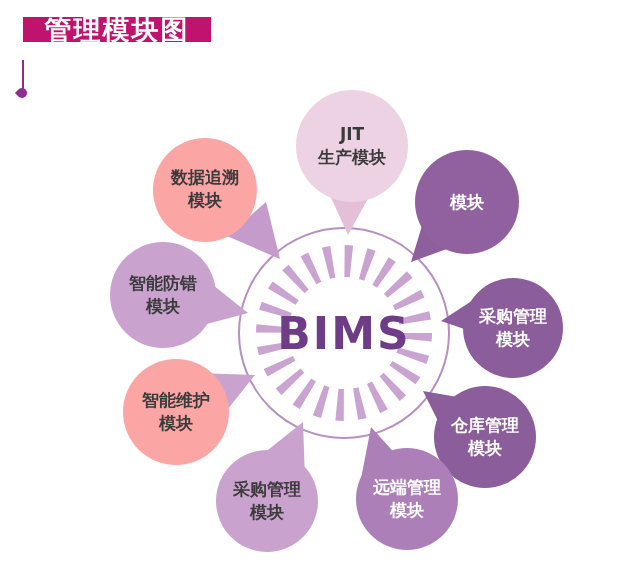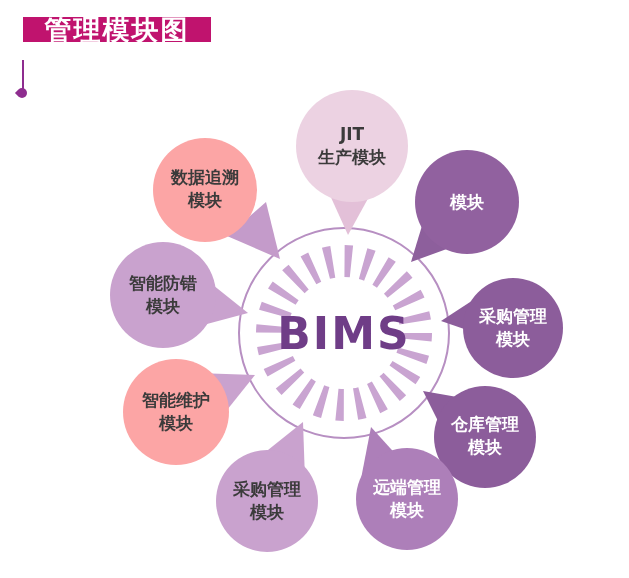--- a/index.html
+++ b/index.html
@@ -63,21 +63,21 @@
     font-size: 17px;
     line-height: 1.35;
   }
   .txt-dark  { color: #3b3b3b; }
   .txt-light { color: #ffffff; }
 
   .m-jit    { left: 296px; top:  90px; width: 112px; height: 112px; background: #ecd2e2; }
   .m-data   { left: 153px; top: 138px; width: 104px; height: 104px; background: #fca5a5; font-family: Liberation Serif, serif; }
   .m-eng    { left: 415px; top: 150px; width: 104px; height: 104px; background: #91619f; }
   .m-pur    { left: 463px; top: 278px; width: 100px; height: 100px; background: #8c5d9b; }
-  .m-ware   { left: 434px; top: 386px; width: 102px; height: 102px; background: #8c5d9b; font-family: Liberation Serif, serif; }
+  .m-ware   { left: 434px; top: 386px; width: 102px; height: 102px; background: #8c5d9b; }
   .m-remote { left: 356px; top: 448px; width: 102px; height: 102px; background: #ad7fb9; }
   .m-energy { left: 216px; top: 450px; width: 102px; height: 102px; background: #c9a2ce; }
   .m-maint  { left: 123px; top: 359px; width: 106px; height: 106px; background: #fca5a5; }
   .m-error  { left: 110px; top: 242px; width: 106px; height: 106px; background: #c9a2ce; }
 </style>
 </head>
 <body>
 
 <div class="stage">
 

